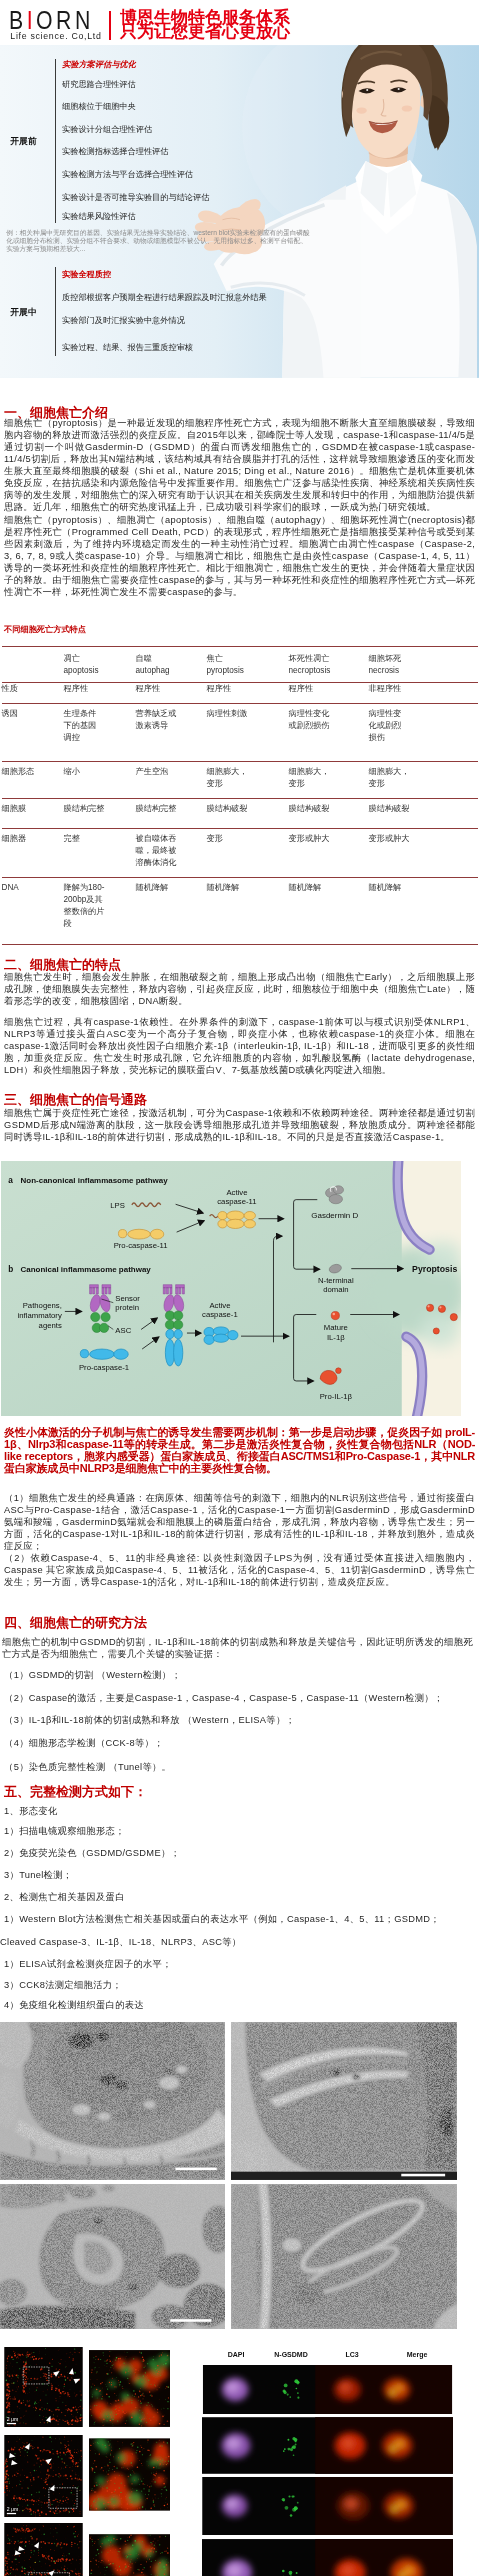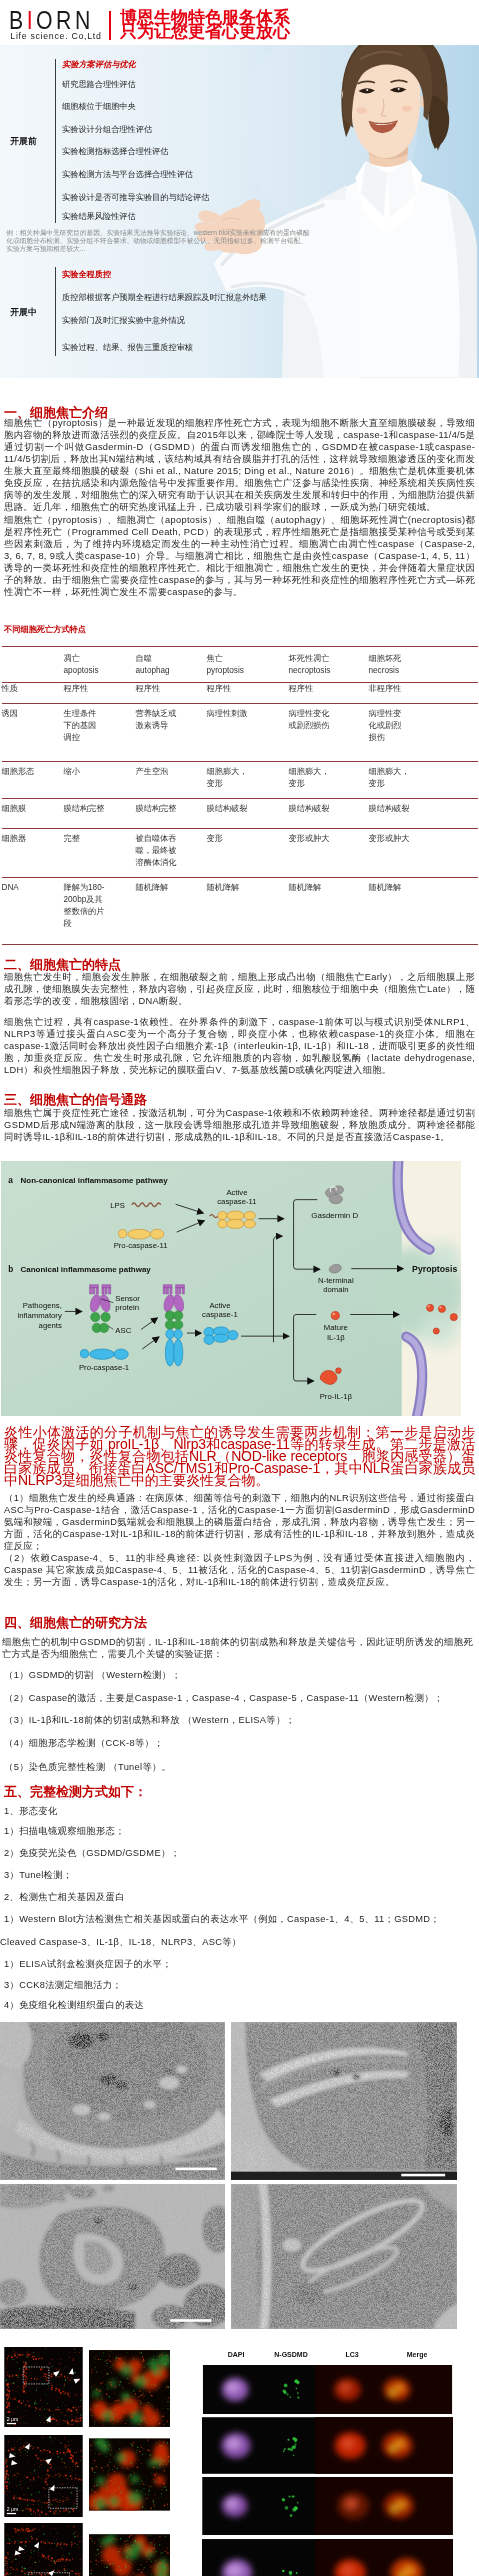--- a/index.html
+++ b/index.html
@@ -1,21 +1,21 @@
 <!DOCTYPE html>
 <html lang="zh" style="font-size:8.2px"><head>
 <meta charset="utf-8">
 <title>细胞焦亡</title>
 <style>
 html,body{margin:0;padding:0;}
 body{width:479px;height:2826px;position:relative;background:#fff;font-family:"Liberation Sans",sans-serif;-webkit-font-smoothing:antialiased;}
 .abs{position:absolute;}
 .body-txt{font-size:9.3px;line-height:12px;color:#262626;text-align:justify;letter-spacing:0.3px;}
 .sec-title{font-size:13px;font-weight:bold;color:#c00000;}
-.red-p{font-size:14px;line-height:12px;color:#c00000;font-weight:normal;text-align:justify;letter-spacing:-0.2px;}
+.red-p{font-size:11px;line-height:12px;color:#c00000;font-weight:bold;text-align:justify;letter-spacing:-0.2px;}
 .gray-p{font-size:6.7px;line-height:8.2px;color:#8a8a8a;}
 .item{font-size:8.2px;color:#222;}
 td{padding:0;vertical-align:top;}
 td.tv{border-bottom:0.8px solid #8f3a3a;vertical-align:top;padding-top:4.1px;}
 td.tvl{border-bottom:1.3px solid #8f3a3a;vertical-align:top;padding-top:4.1px;}
 </style>
 </head>
 <body>
 
 <div class="abs" style="left:0;top:0;width:479px;height:45px;background:#fff;">

